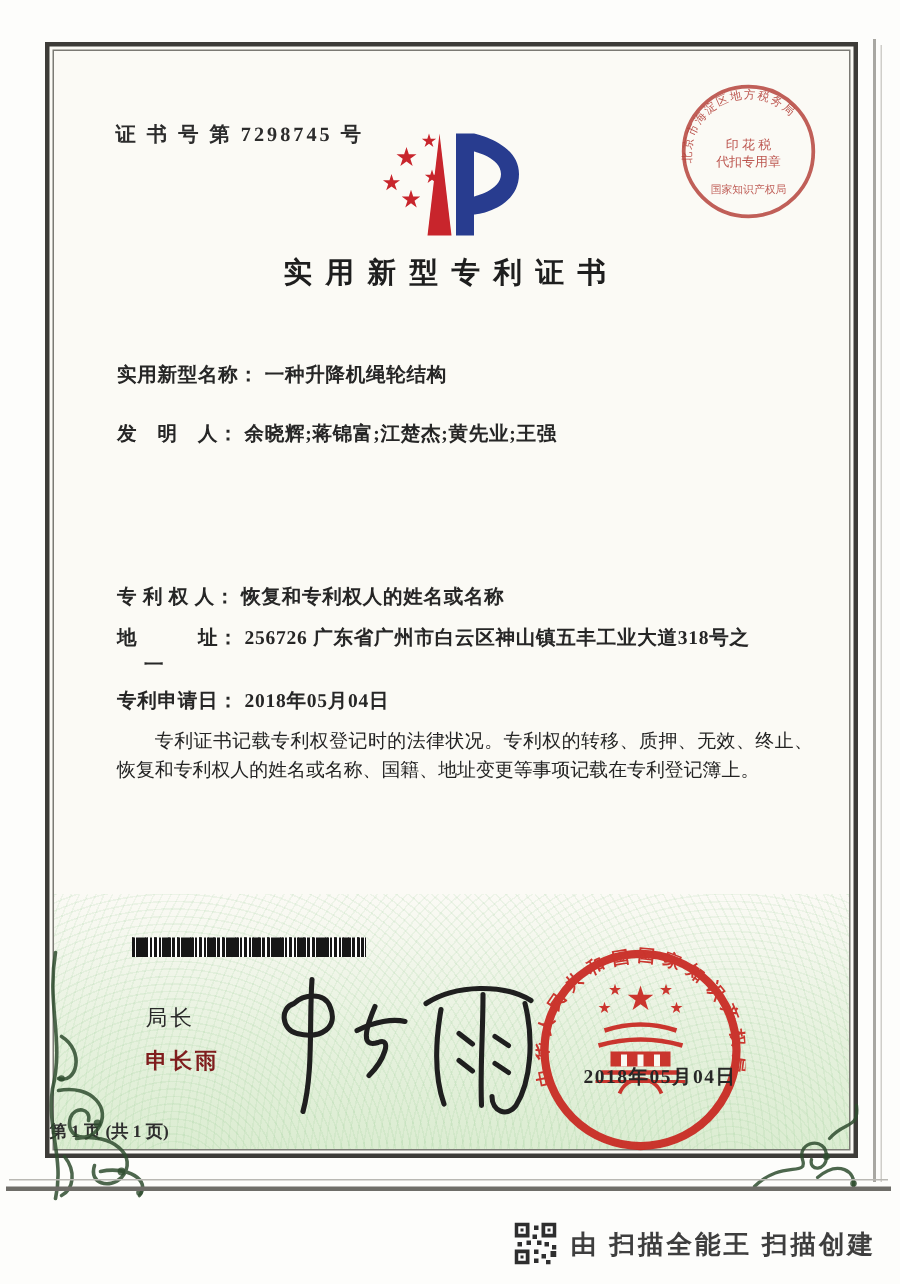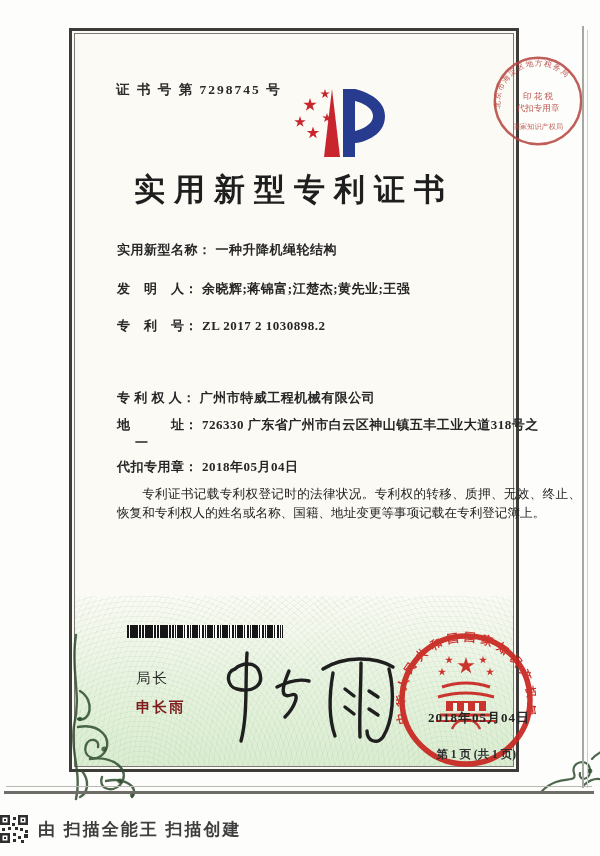--- a/index.html
+++ b/index.html
@@ -1,33 +1,33 @@
 <!DOCTYPE html>
 <html><head>
 <meta charset="utf-8">
 <style>
   html,body{margin:0;padding:0;}
   body{background:#ffffff;font-family:"Liberation Serif","DejaVu Serif",serif;}
   .photo{position:relative;width:600px;height:856px;background:#fdfdfb;overflow:hidden;}
 
   
-  .cert{position:absolute;left:30px;top:28px;width:450px;height:744px;
-        background:#fbfaf5;border:3px solid #3d3c38;box-sizing:border-box;margin-left:39px;}
+  .cert{position:absolute;left:30px;top:28px;width:542px;height:744px;
+        background:#fbfaf5;border:3px solid #3d3c38;box-sizing:border-box;}
   .cert-inner{position:absolute;inset:2px;border:1px solid #7b7a74;pointer-events:none;}
   .green-tint{position:absolute;left:3px;right:3px;bottom:3px;top:565px;pointer-events:none;
       background:
         repeating-radial-gradient(circle at 15% 115%, rgba(110,185,110,.10) 0 1px, transparent 1px 5px),
         repeating-radial-gradient(circle at 85% 115%, rgba(110,185,110,.09) 0 1px, transparent 1px 5px),
         linear-gradient(to bottom, rgba(205,232,195,0) 0%, rgba(200,229,188,.40) 55%, rgba(193,225,180,.55) 100%);}
 
   .cert-number{position:absolute;left:44px;top:50px;font-size:13.5px;letter-spacing:2px;
       color:#2c2c2c;font-weight:600;}
 
   .title{position:absolute;top:138px;left:0;width:100%;text-align:center;
-      font-size:31px;font-weight:700;letter-spacing:9px;color:#1e1e1e;}
+      font-size:19px;font-weight:700;letter-spacing:9px;color:#1e1e1e;}
 
   .f-row{position:absolute;left:45px;width:464px;font-size:13px;color:#262626;
       font-weight:600;letter-spacing:.5px;white-space:nowrap;}
   .f-row .lbl{margin-right:4px;}
   .grant-no{position:absolute;left:300px;top:0;}
 
   .paras{position:absolute;left:45px;top:454px;width:464px;font-size:12.6px;
       line-height:18.6px;color:#232323;text-align:justify;}
   .paras p{margin:0;text-indent:2em;}
 
@@ -39,34 +39,34 @@
 
   .sig-title{position:absolute;left:64px;top:638px;font-size:14.5px;font-weight:400;color:#2a2a2a;letter-spacing:2px;}
   .sig-name{position:absolute;left:64px;top:667px;font-size:14.5px;font-weight:700;color:#7f1d1d;letter-spacing:2px;}
   .signature-svg{position:absolute;left:145px;top:610px;}
 
   .main-seal{position:absolute;left:324px;top:599px;}
   .tax-seal{position:absolute;left:418px;top:22px;}
   .seal-date{position:absolute;left:318px;top:678px;width:178px;text-align:center;
       font-size:13px;font-weight:700;color:#262626;letter-spacing:1px;}
 
-  .page-footer{position:absolute;top:716px;left:0;width:100%;text-align:right;
+  .page-footer{position:absolute;top:716px;left:0;width:100%;text-align:left;
       font-size:11.5px;color:#2e2e2e;font-weight:600;}
 
   .flourish-left{position:absolute;left:-6px;top:600px;}
   .flourish-right{position:absolute;left:468px;top:698px;}
 
   
   .edge-right-a{position:absolute;top:26px;right:16px;width:2px;height:762px;background:#a8a7a2;}
   .edge-right-b{position:absolute;top:30px;right:12px;width:1px;height:758px;background:#cfcec9;}
   .edge-bottom-a{position:absolute;left:6px;right:8px;top:786px;height:1px;background:#b9b8b3;}
   .edge-bottom-b{position:absolute;left:4px;right:6px;top:791px;height:3px;background:#6e6d68;}
 
   .scan-bar{position:absolute;left:0;right:16px;top:810px;height:38px;
-      display:flex;align-items:center;gap:10px;}
+      display:flex;justify-content:flex-end;align-items:center;gap:10px;}
   .scan-text{font-family:"Liberation Sans","DejaVu Sans",sans-serif;font-size:17px;
       font-weight:700;color:#3e3e3e;letter-spacing:2px;}
 </style>
 </head>
 <body>
 
 <svg width="0" height="0" style="position:absolute" aria-hidden="true">
   <defs>
     <polygon id="star5" points="0,-1 0.2245,-0.309 0.951,-0.309 0.3633,0.118 0.5878,0.809 0,0.382 -0.5878,0.809 -0.3633,0.118 -0.951,-0.309 -0.2245,-0.309"></polygon>
     <path id="tax-arc" d="M 11,62 A 40,40 0 1 1 89,62"></path>
@@ -104,34 +104,31 @@
     </svg>
 
     <div class="title">实用新型专利证书</div>
 
     <div class="f-row" style="top:210px">
       <span class="lbl">实用新型名称：</span><span>一种升降机绳轮结构</span>
     </div>
     <div class="f-row" style="top:249px">
       <span class="lbl">发　明　人：</span><span>余晓辉;蒋锦富;江楚杰;黄先业;王强</span>
     </div>
-    <div class="f-row" style="top:286px">
-      <span class="lbl">专　利　号：</span><span>ZL 2017 2 1030898.2</span>
-    </div>
     <div class="f-row" style="top:358px">
-      <span class="lbl">专 利 权 人：</span><span>广州市特威工程机械有限公司</span>
+      <span class="lbl">专 利 权 人：</span><span>恢复和专利权人的姓名或名称</span>
     </div>
     <div class="f-row" style="top:385px">
-      <span class="lbl">地　　　址：</span><span>726330 广东省广州市白云区神山镇五丰工业大道318号之</span>
+      <span class="lbl">地　　　址：</span><span>256726 广东省广州市白云区神山镇五丰工业大道318号之</span>
     </div>
     <div class="f-row" style="top:403px;padding-left:18px">
       <span>一</span>
     </div>
     <div class="f-row" style="top:427px">
-      <span class="lbl">代扣专用章：</span><span>2018年05月04日</span>
+      <span class="lbl">专利申请日：</span><span>2018年05月04日</span>
     </div>
 
     <div class="paras">
       <p>专利证书记载专利权登记时的法律状况。专利权的转移、质押、无效、终止、恢复和专利权人的姓名或名称、国籍、地址变更等事项记载在专利登记簿上。</p>
     </div>
 
     <div class="barcode"></div>
 
     <div class="sig-title">局长</div>
     <div class="sig-name">申长雨</div>

